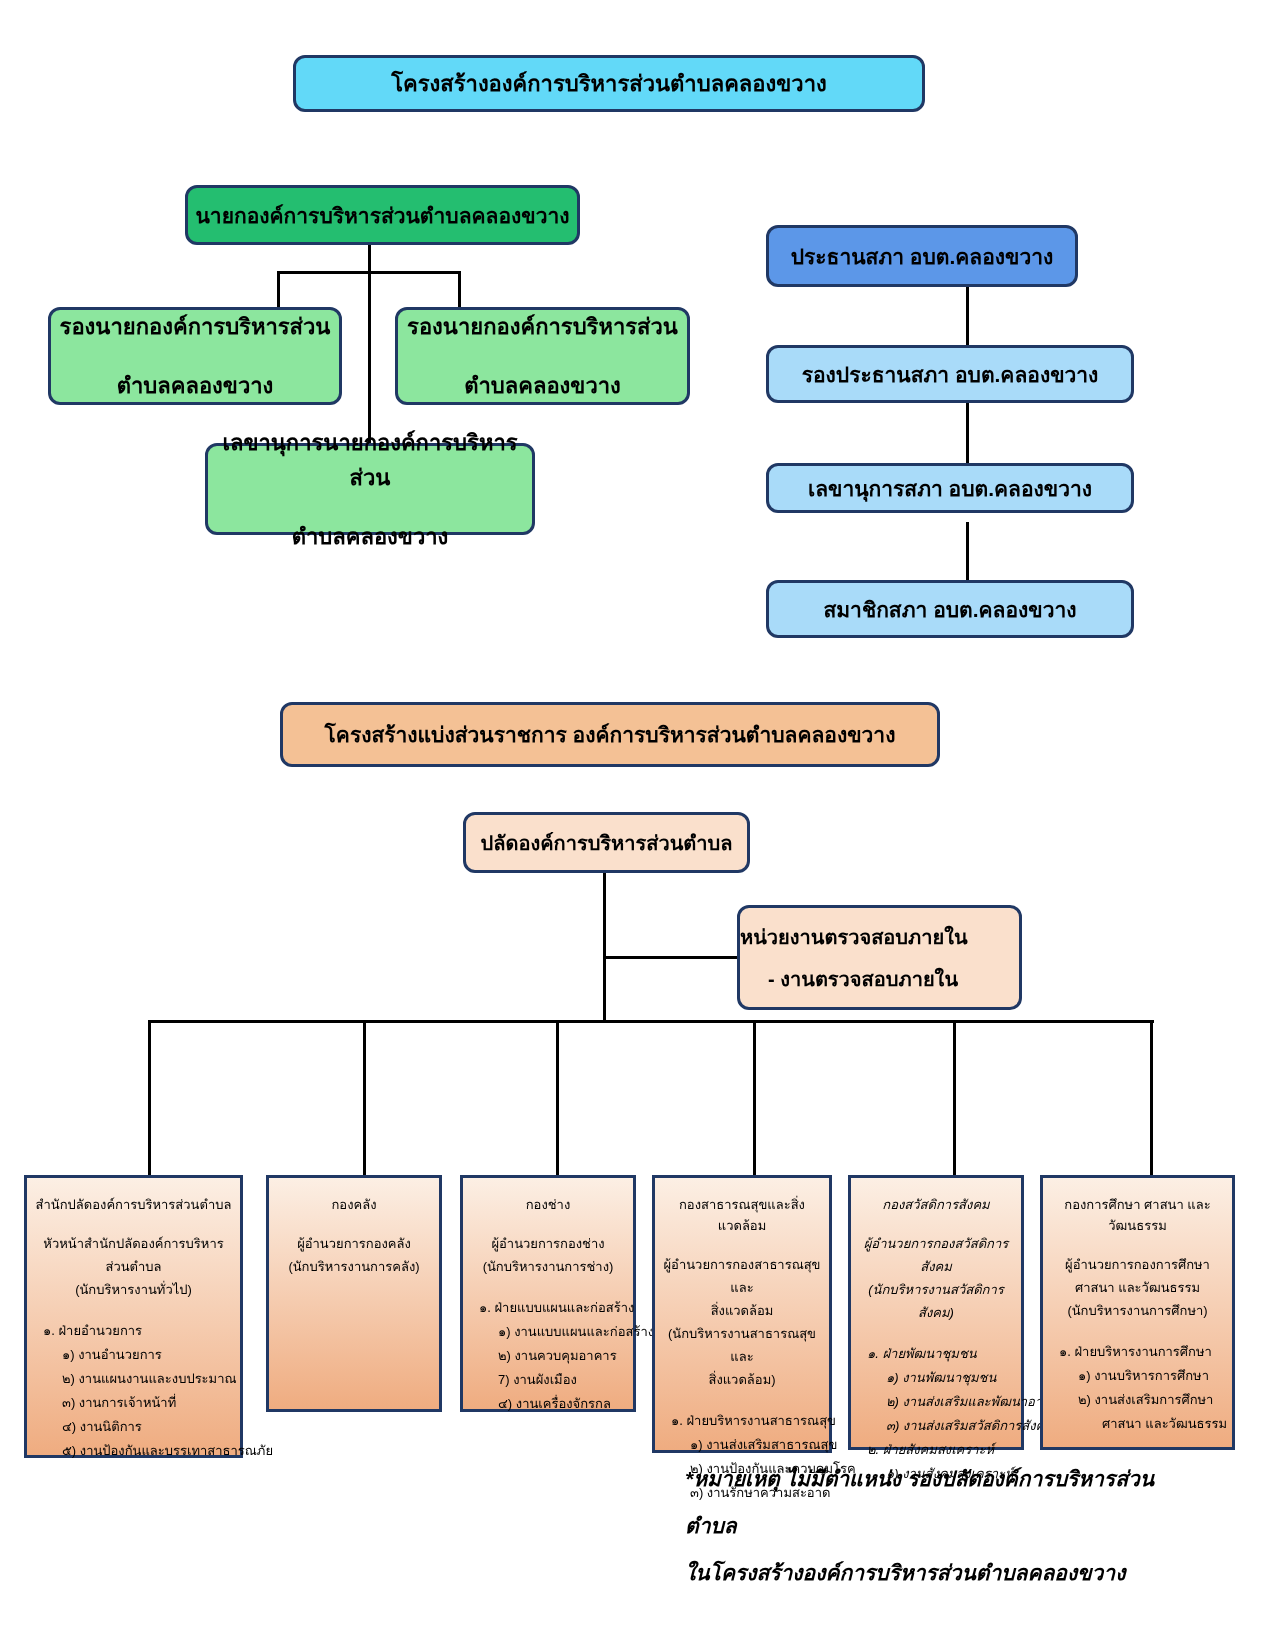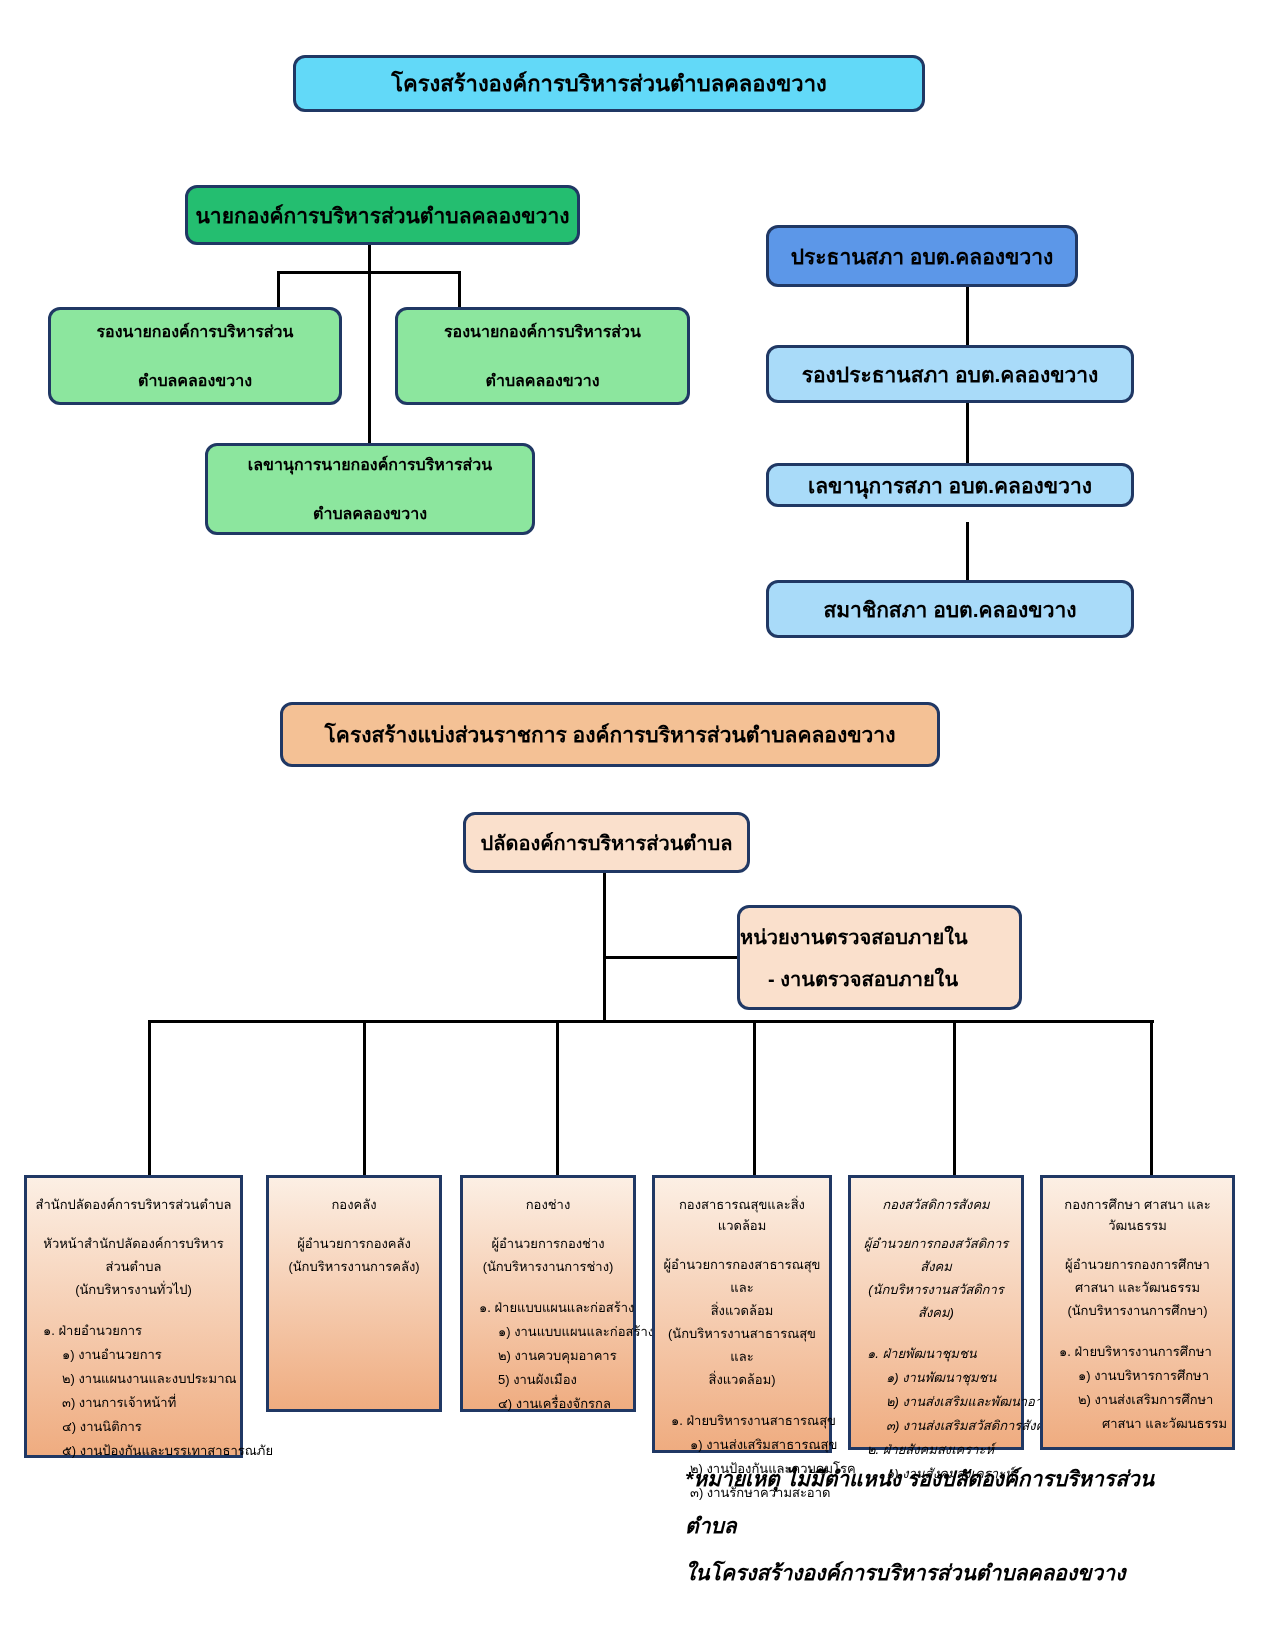--- a/index.html
+++ b/index.html
@@ -3,21 +3,21 @@
 <meta charset="utf-8">
 <style>
   html,body{margin:0;padding:0;background:#fff;}
   .page{position:relative;width:1275px;height:1650px;background:#ffffff;overflow:hidden;
         font-family:"Liberation Sans","DejaVu Sans",sans-serif;color:#000;}
   .abox{position:absolute;box-sizing:border-box;display:flex;flex-direction:column;
         align-items:center;justify-content:center;text-align:center;font-weight:bold;}
   .rounded{border:3px solid var(--border-navy);border-radius:12px;}
   .cyan{background:var(--cyan-title);font-size:22px;}
   .mayor{background:var(--mayor-green);font-size:21px;}
-  .lgreen{background:var(--light-green);font-size:16px;row-gap:24px;justify-content:center;}
+  .lgreen{background:var(--light-green);font-size:22px;row-gap:24px;justify-content:center;}
   .dblue{background:var(--council-blue);font-size:21px;}
   .lblue{background:var(--council-light-blue);font-size:21px;}
   .orange{background:var(--orange-banner);font-size:21px;}
   .peach{background:var(--peach-box);font-size:20px;}
   .audit{background:var(--peach-box);font-size:20px;row-gap:10px;align-items:flex-start;}
   .audit .l1{text-align:center;}
   .audit .l2{text-align:left;padding-left:28px;}
   .line{position:absolute;background:var(--connector-black);}
   .dept{position:absolute;box-sizing:border-box;border:3px solid var(--border-navy);
         background:linear-gradient(180deg,var(--dept-gradient-top) 0%,var(--dept-gradient-bottom) 100%);
@@ -57,21 +57,21 @@
     <span>เลขานุการนายกองค์การบริหารส่วน</span>
     <span>ตำบลคลองขวาง</span>
   </div>
 
   <div class="line" style="left:966px;top:287px;width:3px;height:58px;"></div>
   <div class="line" style="left:966px;top:403px;width:3px;height:60px;"></div>
   <div class="line" style="left:966px;top:522px;width:3px;height:58px;"></div>
 
   <div class="abox rounded dblue" style="left:766px;top:225px;width:312px;height:62px;">ประธานสภา อบต.คลองขวาง</div>
   <div class="abox rounded lblue" style="left:766px;top:345px;width:368px;height:58px;">รองประธานสภา อบต.คลองขวาง</div>
-  <div class="abox rounded lblue" style="left:766px;top:463px;width:368px;height:44px;">เลขานุการสภา อบต.คลองขวาง</div>
+  <div class="abox rounded lblue" style="left:766px;top:463px;width:368px;height:50px;">เลขานุการสภา อบต.คลองขวาง</div>
   <div class="abox rounded lblue" style="left:766px;top:580px;width:368px;height:58px;">สมาชิกสภา อบต.คลองขวาง</div>
 
   <div class="abox rounded orange" style="left:280px;top:702px;width:660px;height:65px;">โครงสร้างแบ่งส่วนราชการ องค์การบริหารส่วนตำบลคลองขวาง</div>
 
   <div class="line" style="left:603px;top:873px;width:3px;height:147px;"></div>
   <div class="line" style="left:603px;top:956px;width:134px;height:3px;"></div>
   <div class="line" style="left:148px;top:1020px;width:1006px;height:3px;"></div>
   <div class="line" style="left:148px;top:1020px;width:3px;height:155px;"></div>
   <div class="line" style="left:363px;top:1020px;width:3px;height:155px;"></div>
   <div class="line" style="left:556px;top:1020px;width:3px;height:155px;"></div>
@@ -119,21 +119,21 @@
         <div>กองช่าง</div>
       </div>
     <div class="dept-head">
         <div>ผู้อำนวยการกองช่าง</div>
         <div>(นักบริหารงานการช่าง)</div>
       </div>
     <div class="dept-items">
         <div class="lv1">๑. ฝ่ายแบบแผนและก่อสร้าง</div>
         <div class="lv2">๑) งานแบบแผนและก่อสร้าง</div>
         <div class="lv2">๒) งานควบคุมอาคาร</div>
-        <div class="lv2">5) งานผังเมือง</div>
+        <div class="lv2">7) งานผังเมือง</div>
         <div class="lv2">๔) งานเครื่องจักรกล</div>
       </div>
   </div>
 
   <div class="dept" style="left:652px;top:1175px;width:180px;height:278px;">
     <div class="dept-title">
         <div>กองสาธารณสุขและสิ่งแวดล้อม</div>
       </div>
     <div class="dept-head">
         <div>ผู้อำนวยการกองสาธารณสุขและ</div>

